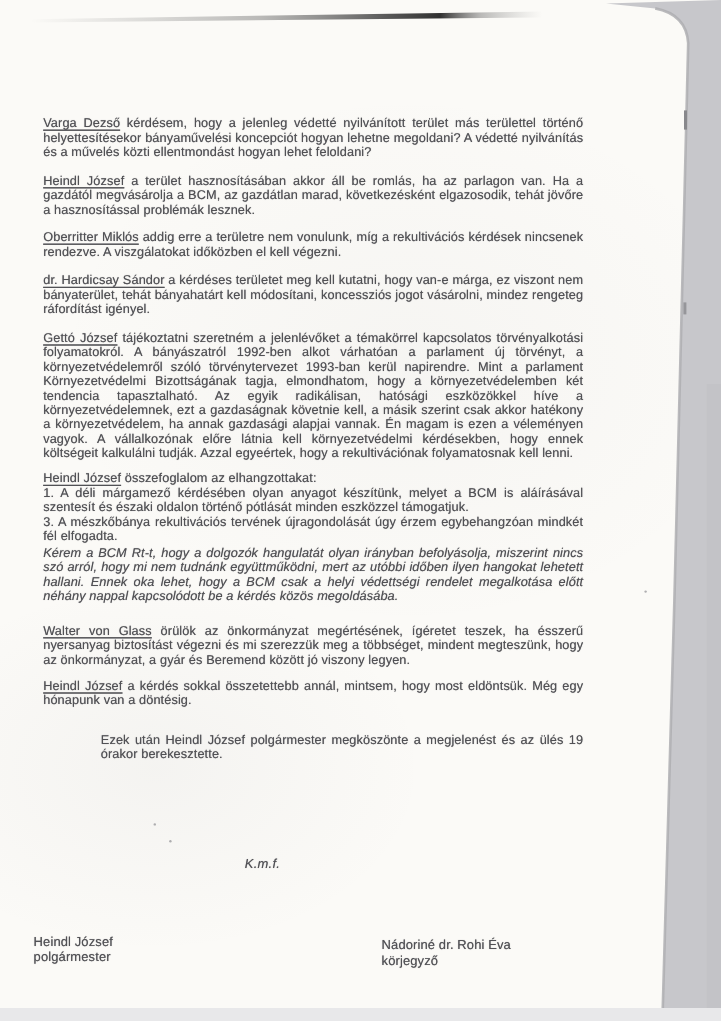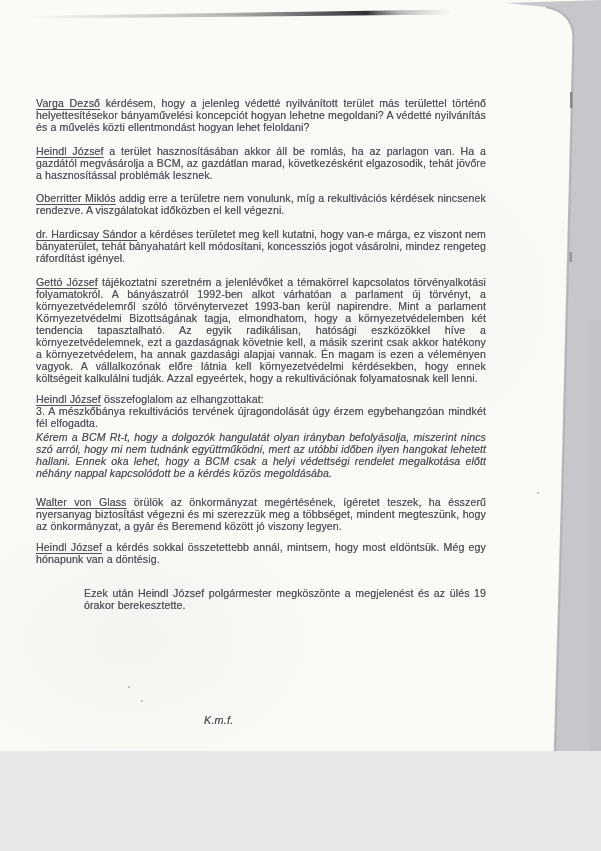--- a/index.html
+++ b/index.html
@@ -1,17 +1,17 @@
 <!DOCTYPE html>
 <html lang="hu"><head>
 <meta charset="utf-8">
 <style>
   html,body{margin:0;padding:0;background:#e8e8ea;}
   .canvas{
-    position:relative;width:601px;height:751px;overflow:hidden;
+    position:relative;width:601px;height:840px;overflow:hidden;
     font-family:"Liberation Sans",sans-serif;
     background:
       radial-gradient(ellipse 320px 220px at 130px 640px, rgba(120,120,125,0.05), transparent 70%),
       radial-gradient(ellipse 420px 320px at 340px 300px, rgba(120,120,125,0.04), transparent 70%),
       #fbfaf7;
   }
   svg.bg{position:absolute;left:0;top:0;}
   .textblock{
     position:absolute;left:36px;top:97px;width:450px;
     color:#515155;font-size:10.6px;line-height:12.05px;letter-spacing:0.1px;
@@ -74,39 +74,40 @@
     <p class="para"><span class="spk">Heindl József</span><span> a terület hasznosításában akkor áll be romlás, ha az parlagon van. Ha a gazdától megvásárolja a BCM, az gazdátlan marad, következésként elgazosodik, tehát jövőre a hasznosítással problémák lesznek.</span></p>
 
     <p class="para"><span class="spk">Oberritter Miklós</span><span> addig erre a területre nem vonulunk, míg a rekultivációs kérdések nincsenek rendezve. A viszgálatokat időközben el kell végezni.</span></p>
 
     <p class="para"><span class="spk">dr. Hardicsay Sándor</span><span> a kérdéses területet meg kell kutatni, hogy van-e márga, ez viszont nem bányaterület, tehát bányahatárt kell módosítani, koncessziós jogot vásárolni, mindez rengeteg ráfordítást igényel.</span></p>
 
     <p class="para"><span class="spk">Gettó József</span><span> tájékoztatni szeretném a jelenlévőket a témakörrel kapcsolatos törvényalkotási folyamatokról. A bányászatról 1992-ben alkot várhatóan a parlament új törvényt, a környezetvédelemről szóló törvénytervezet 1993-ban kerül napirendre. Mint a parlament Környezetvédelmi Bizottságának tagja, elmondhatom, hogy a környezetvédelemben két tendencia tapasztalható. Az egyik radikálisan, hatósági eszközökkel híve a környezetvédelemnek, ezt a gazdaságnak követnie kell, a másik szerint csak akkor hatékony a környezetvédelem, ha annak gazdasági alapjai vannak. Én magam is ezen a véleményen vagyok. A vállalkozónak előre látnia kell környezetvédelmi kérdésekben, hogy ennek költségeit kalkulálni tudják. Azzal egyeértek, hogy a rekultivációnak folyamatosnak kell lenni.</span></p>
 
     <div class="para sp-sm">
       <div><span class="spk">Heindl József</span><span> összefoglalom az elhangzottakat:</span></div>
+      <div>1. A déli márgamező kérdésében olyan anyagot készítünk, melyet a BCM is aláírásával szentesít és északi oldalon történő pótlását minden eszközzel támogatjuk.</div>
       <div>3. A mészkőbánya rekultivációs tervének újragondolását úgy érzem egybehangzóan mindkét fél elfogadta.</div>
     </div>
 
     <p class="para sp-md">Kérem a BCM Rt-t, hogy a dolgozók hangulatát olyan irányban befolyásolja, miszerint nincs szó arról, hogy mi nem tudnánk együttműködni, mert az utóbbi időben ilyen hangokat lehetett hallani. Ennek oka lehet, hogy a BCM csak a helyi védettségi rendelet megalkotása előtt néhány nappal kapcsolódott be a kérdés közös megoldásába.</p>
 
     <p class="para sp-lg"><span class="spk">Walter von Glass</span><span> örülök az önkormányzat megértésének, ígéretet teszek, ha ésszerű nyersanyag biztosítást végezni és mi szerezzük meg a többséget, mindent megteszünk, hogy az önkormányzat, a gyár és Beremend között jó viszony legyen.</span></p>
 
 
     <p class="para sp-sm"><span class="spk">Heindl József</span><span> a kérdés sokkal összetettebb annál, mintsem, hogy most eldöntsük. Még egy hónapunk van a döntésig.</span></p>
 
     <p class="para sp-xl">Ezek után Heindl József polgármester megköszönte a megjelenést és az ülés 19 órakor berekesztette.</p>
 
   </main>
 
   <div class="kmf">K.m.f.</div>
 
   <div class="sig sig-left">
     <div>Heindl József</div>
-    <div>biztosítást</div>
+    <div>polgármester</div>
   </div>
 
   <div class="sig sig-right">
     <div>Nádoriné dr. Rohi Éva</div>
     <div>körjegyző</div>
   </div>
 
 </div>
 
 </body></html>

